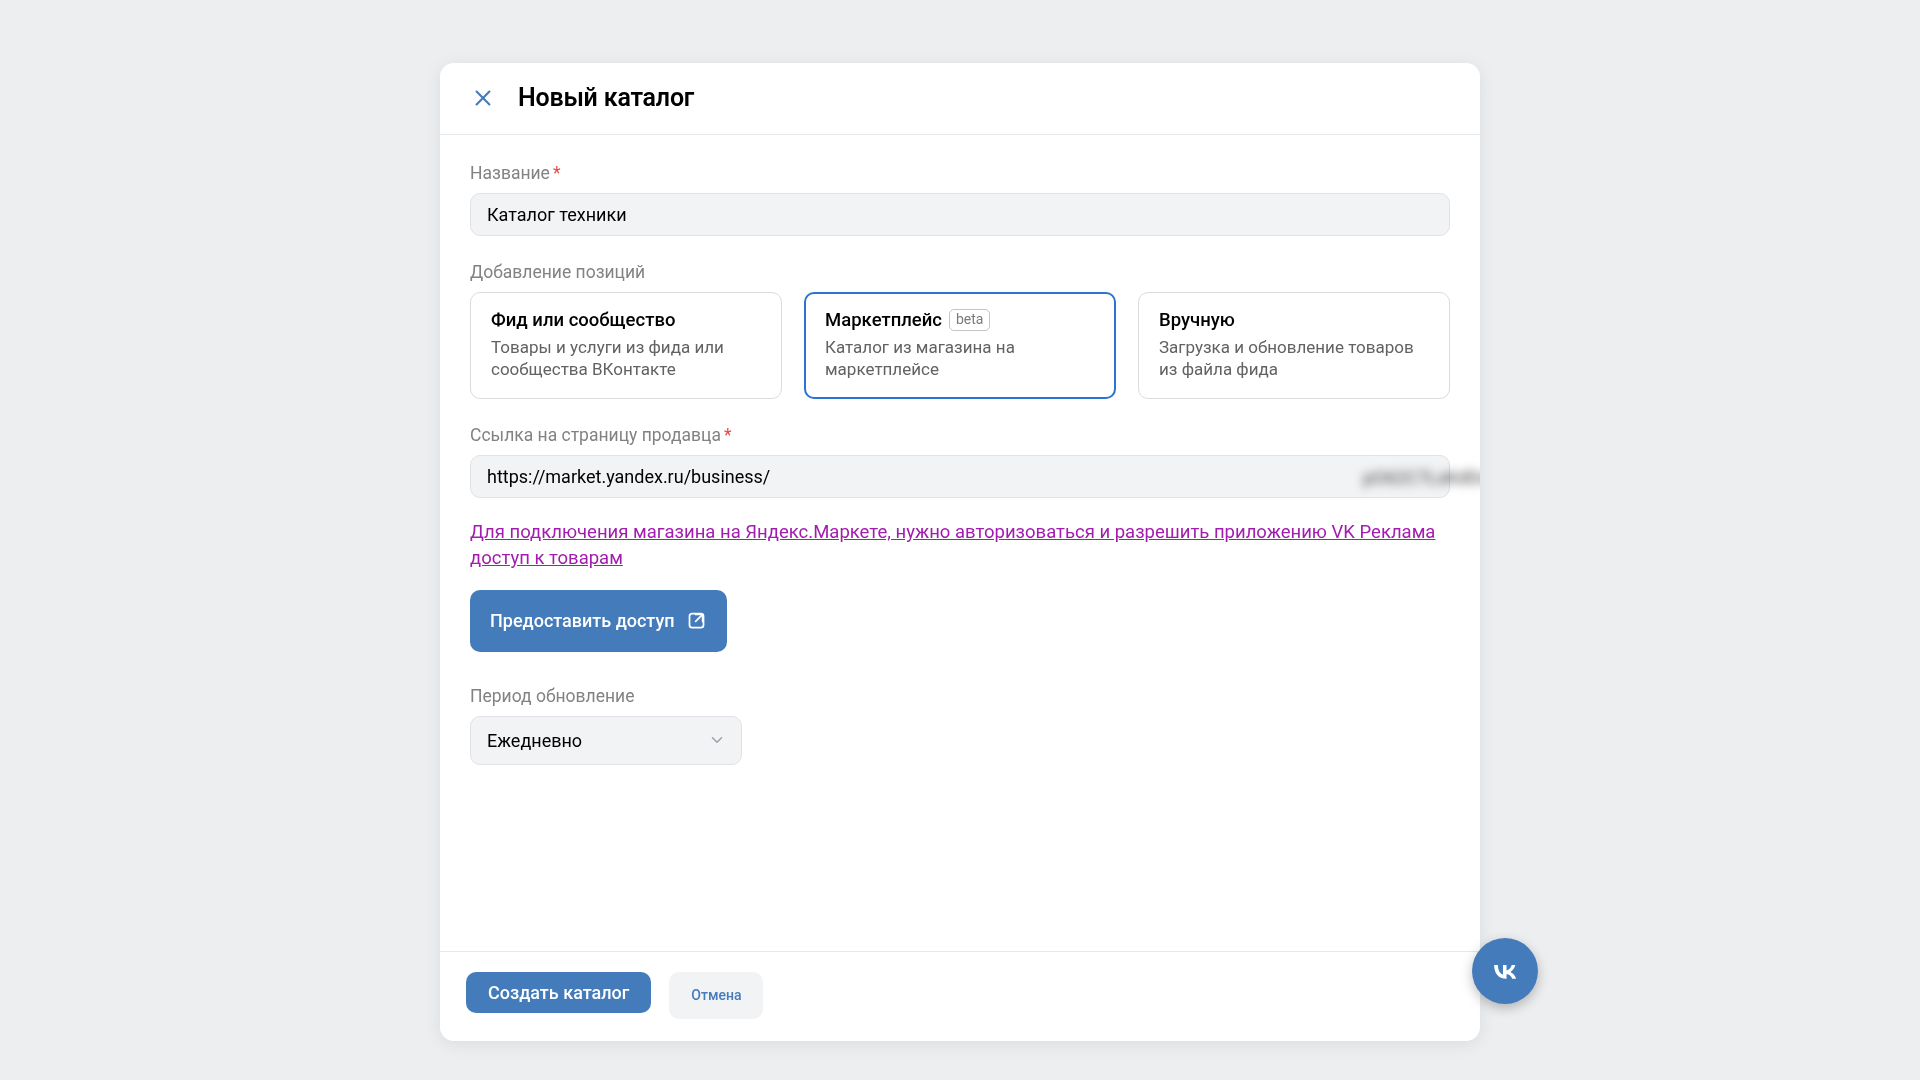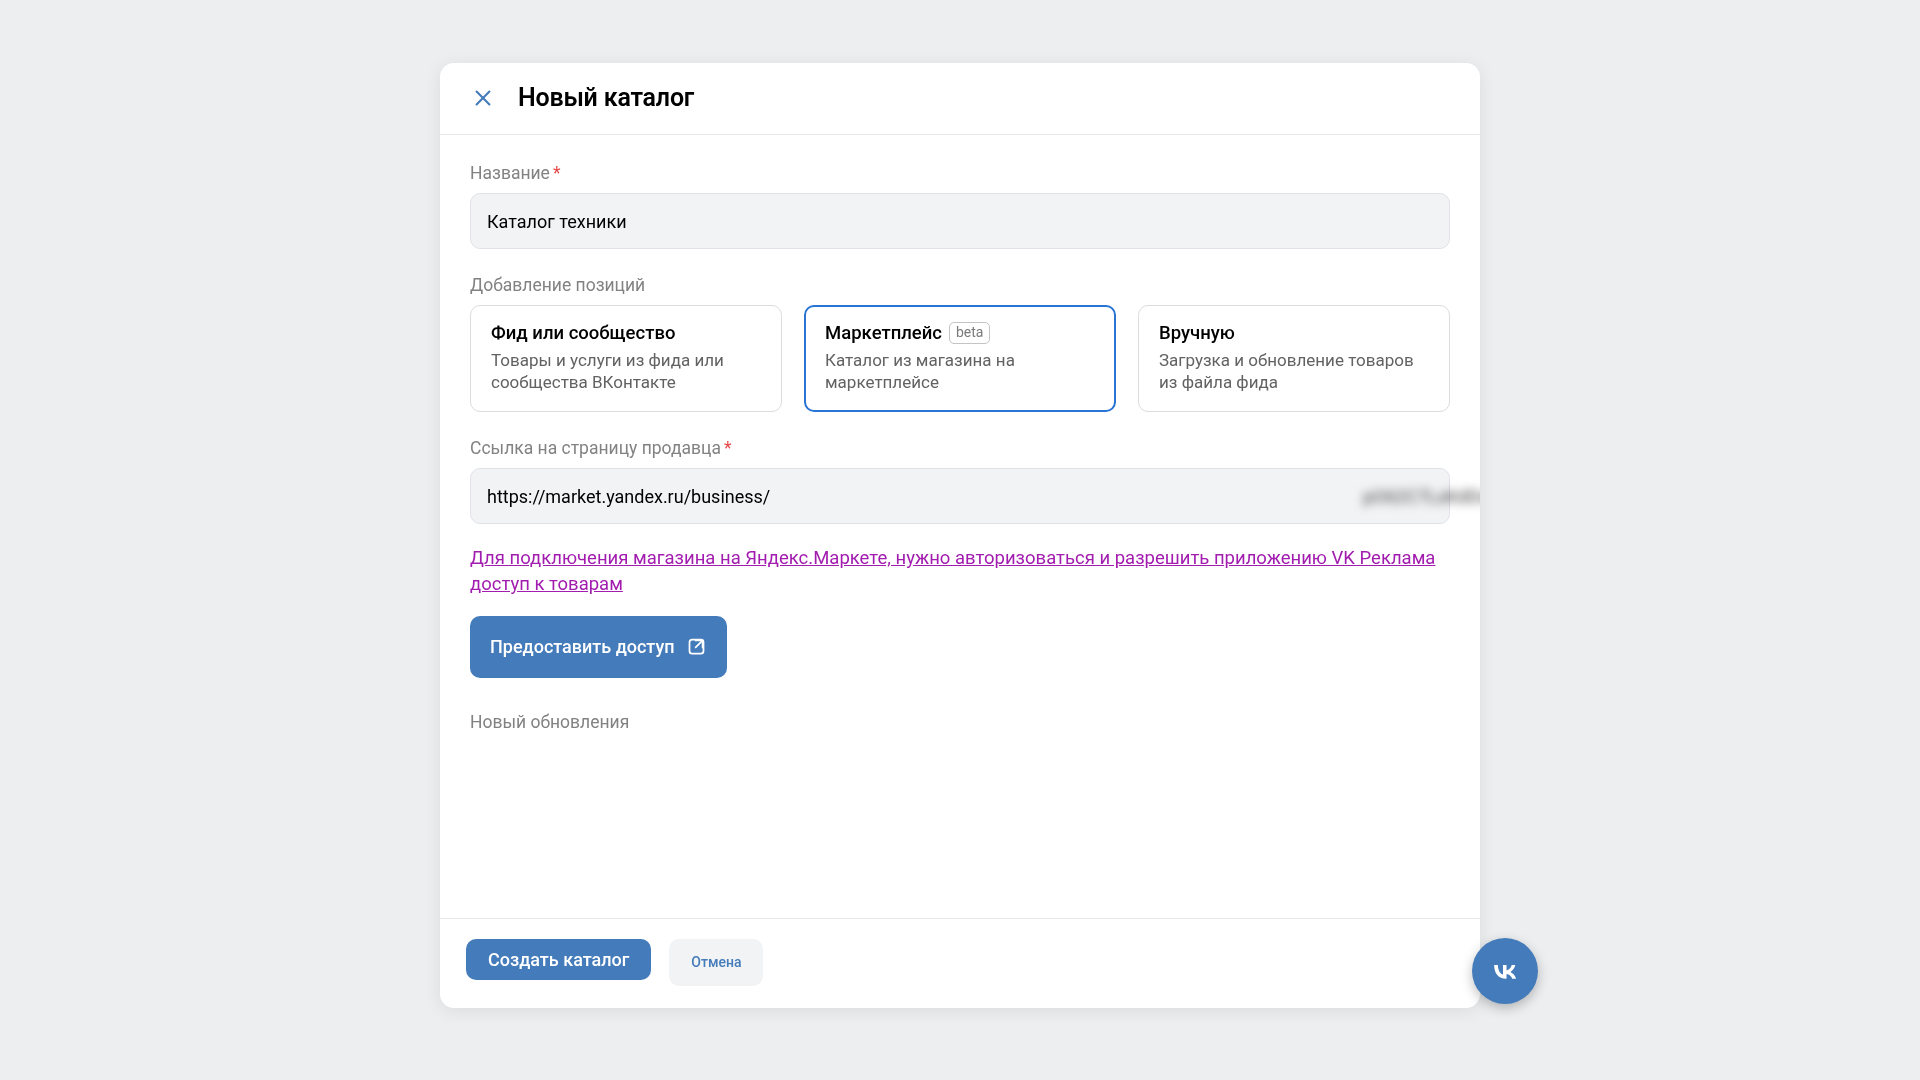--- a/index.html
+++ b/index.html
@@ -40,21 +40,21 @@
       flex: 1;
     }
     .field-label {
       font-size: 17.5px;
       color: #828282;
       margin-bottom: 10px;
     }
     .req { color: #e64646; margin-left: 3px; }
     .text-input {
       width: 100%;
-      height: 56px;
+      height: 43px;
       background: #f2f3f5;
       border: 1px solid #e0e2e7;
       border-radius: 10px;
       padding: 0 16px;
       font-size: 18px;
       color: #000;
       outline: none;
     }
     .section { margin-bottom: 26px; }
     .option-cards {
@@ -265,21 +265,29 @@
         <span>Предоставить доступ</span>
         <svg viewBox="0 0 24 24" fill="none" stroke="#fff" stroke-width="2" stroke-linecap="round" stroke-linejoin="round">
           <rect x="4" y="4" width="16" height="16" rx="3"></rect>
           <polyline points="11,5 19,5 19,13" fill="none"></polyline>
           <line x1="19" y1="5" x2="11" y2="13"></line>
         </svg>
       </button>
     </div>
 
     <div class="section" style="margin-top:34px;">
-      <div class="field-label">Новый обновления</div>
+      <div class="field-label">Период обновление</div>
+      <div class="select-wrap">
+        <div class="select-box">
+          <span>Ежедневно</span>
+        </div>
+        <svg class="chevron" width="18" height="18" viewBox="0 0 24 24" fill="none" stroke="currentColor" stroke-width="2" stroke-linecap="round" stroke-linejoin="round">
+            <polyline points="6 9 12 15 18 9"></polyline>
+          </svg>
+      </div>
     </div>
 
     <div class="spacer"></div>
   </div>
 
   <div class="modal-footer">
     <button class="primary-btn">Создать каталог</button>
     <button class="secondary-btn">Отмена</button>
   </div>
 </div>

